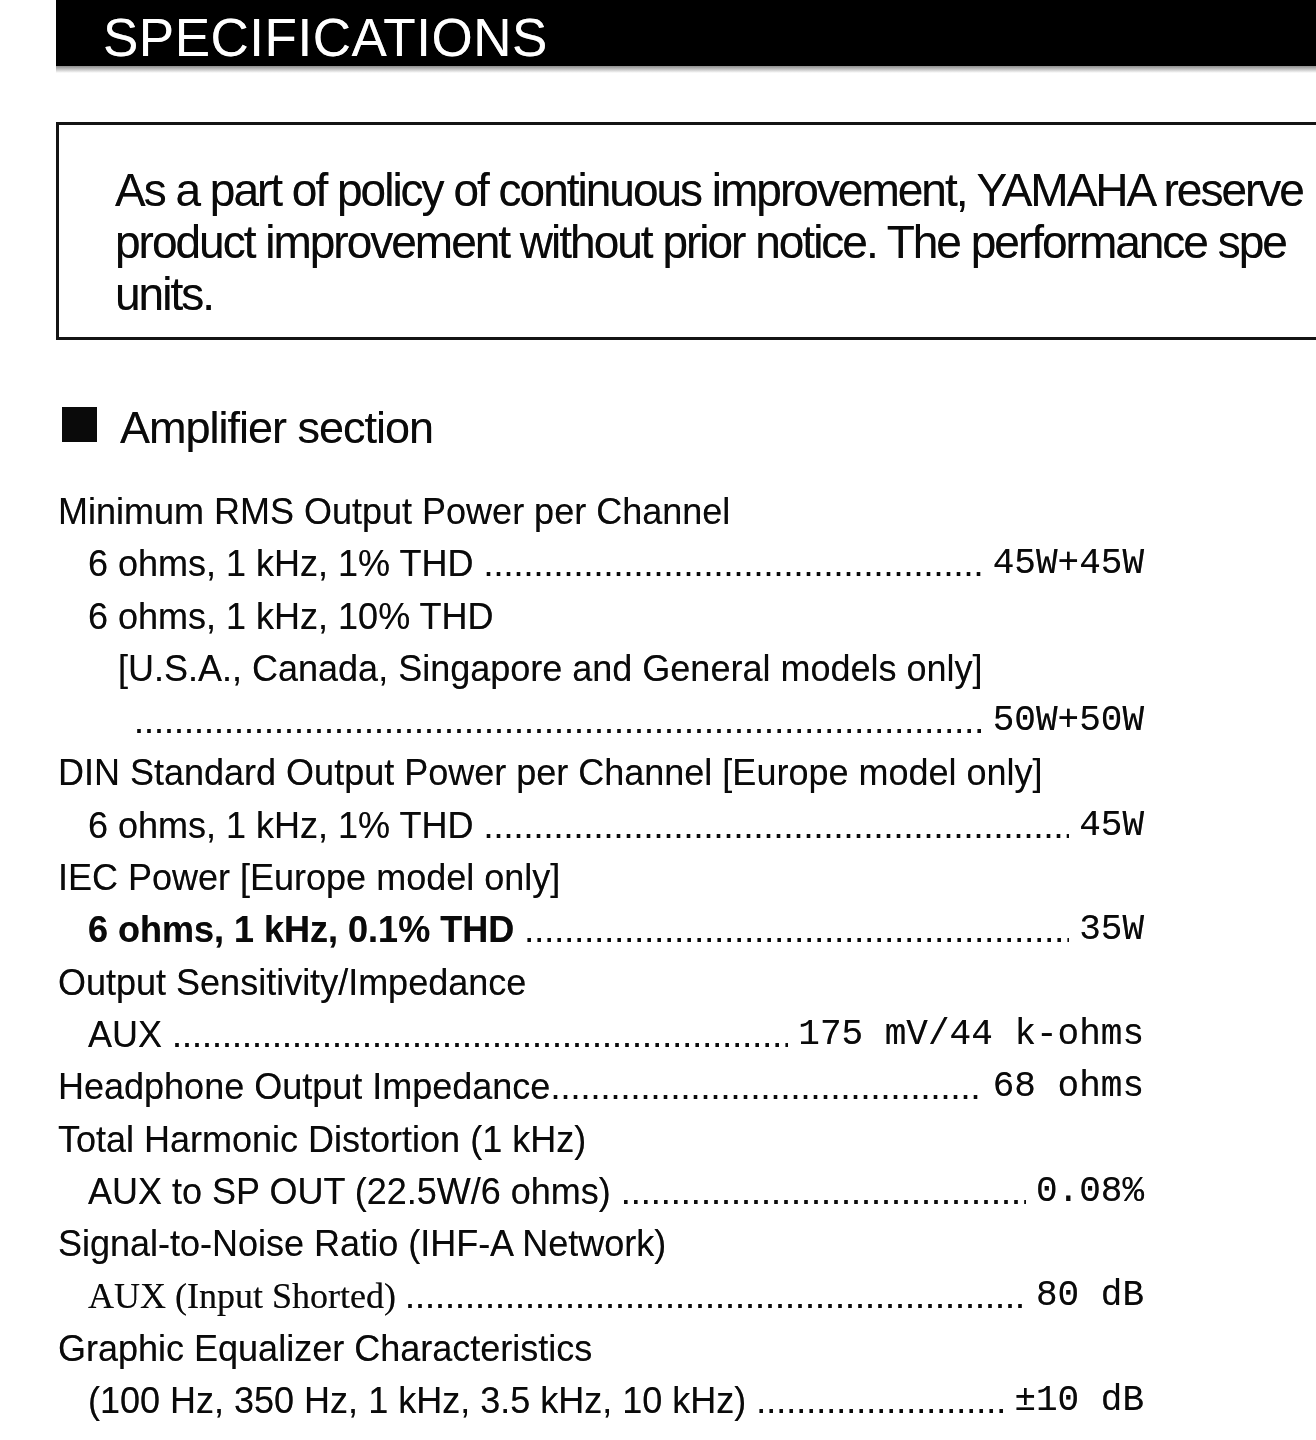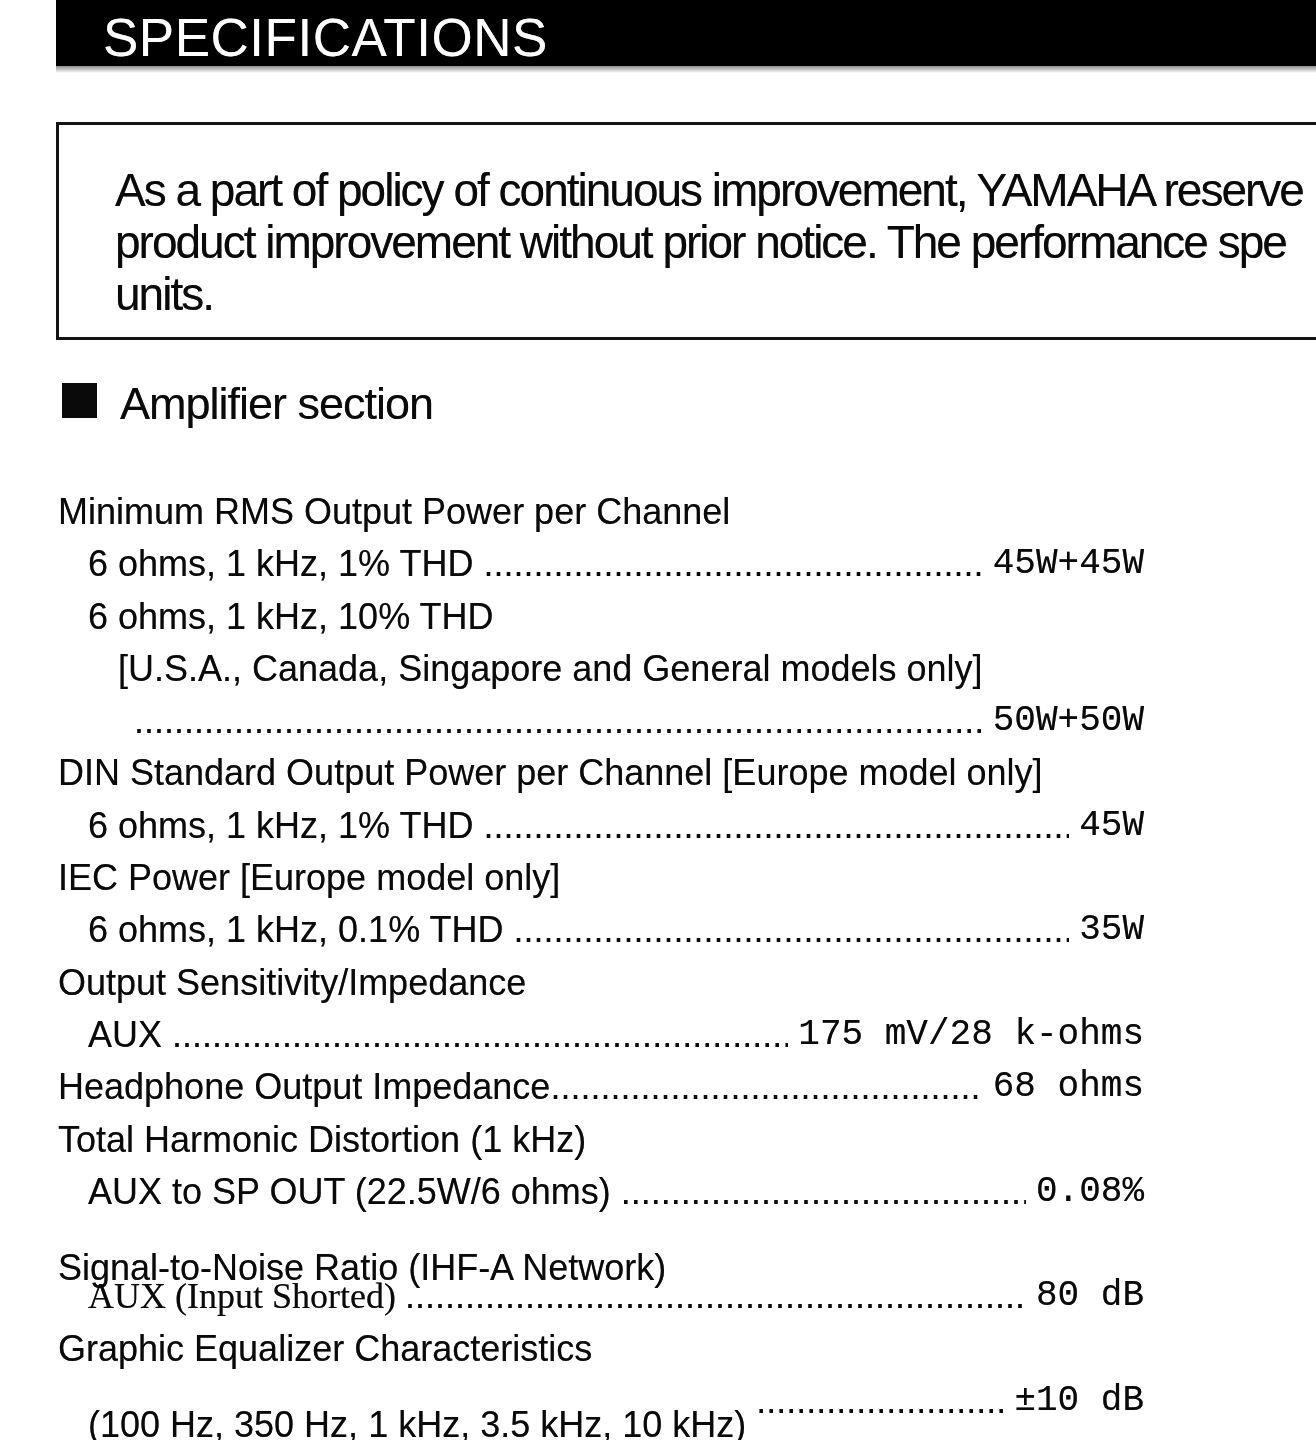--- a/index.html
+++ b/index.html
@@ -40,42 +40,42 @@
   .notice-box p{
     margin:0;padding-left:56px;
     font-size:46px;line-height:52px;letter-spacing:-2px;
     white-space:pre;
     text-shadow:0 0 .5px rgba(0,0,0,.5);
   }
   .notice-box p:first-child{padding-top:39px;}
 
   
   .section-heading{
-    position:absolute;left:62px;top:376px;
+    position:absolute;left:62px;top:400px;
     display:flex;align-items:flex-start;
   }
   .bullet{
     flex:0 0 auto;width:35px;height:35px;margin-top:7px;
     background:var(--ink);
   }
   .section-heading h2{
     margin:0 0 0 23px;
     font-size:45px;line-height:56px;font-weight:400;letter-spacing:-1px;
     white-space:pre;
     text-shadow:0 0 .5px rgba(0,0,0,.5);
   }
 
   
   .spec-list{
     position:absolute;left:58px;top:486px;width:1086px;
     font-size:36px;
     text-shadow:0 0 .5px rgba(0,0,0,.5);
   }
   .spec-row{
-    display:flex;height:52.3px;line-height:52.3px;
+    display:flex;height:52.3px;line-height:52.3px;align-items:flex-end;
   }
   .spec-label{flex:0 0 auto;white-space:pre;}
   .spec-leader{flex:1 1 0;min-width:0;overflow:hidden;white-space:pre;}
   .spec-value{flex:0 0 auto;padding-left:10px;white-space:pre;font-family:Liberation Mono, monospace;}
 </style>
 </head>
 <body>
 
 <div class="page">
 
@@ -120,31 +120,31 @@
       </div>
       <div class="spec-row">
         <span class="spec-label" style="padding-left: 30px;">6 ohms, 1 kHz, 1% THD </span>
         <span class="spec-leader">....................................................................................................................................................................................................................................................................</span>
         <span class="spec-value">45W</span>
       </div>
       <div class="spec-row">
         <span class="spec-label" style="padding-left: 0px;">IEC Power [Europe model only]</span>
       </div>
       <div class="spec-row">
-        <span class="spec-label" style="padding-left: 30px;">6 ohms, 1 kHz, 0.1% THD </span>
+        <span class="spec-label" style="padding-left: 30px; font-weight: bold;">6 ohms, 1 kHz, 0.1% THD </span>
         <span class="spec-leader">....................................................................................................................................................................................................................................................................</span>
         <span class="spec-value">35W</span>
       </div>
       <div class="spec-row">
         <span class="spec-label" style="padding-left: 0px;">Output Sensitivity/Impedance</span>
       </div>
       <div class="spec-row">
         <span class="spec-label" style="padding-left: 30px;">AUX </span>
         <span class="spec-leader">....................................................................................................................................................................................................................................................................</span>
-        <span class="spec-value">175 mV/28 k-ohms</span>
+        <span class="spec-value">175 mV/44 k-ohms</span>
       </div>
       <div class="spec-row">
         <span class="spec-label" style="padding-left: 0px;">Headphone Output Impedance</span>
         <span class="spec-leader">....................................................................................................................................................................................................................................................................</span>
         <span class="spec-value">68 ohms</span>
       </div>
       <div class="spec-row">
         <span class="spec-label" style="padding-left: 0px;">Total Harmonic Distortion (1 kHz)</span>
       </div>
       <div class="spec-row">

